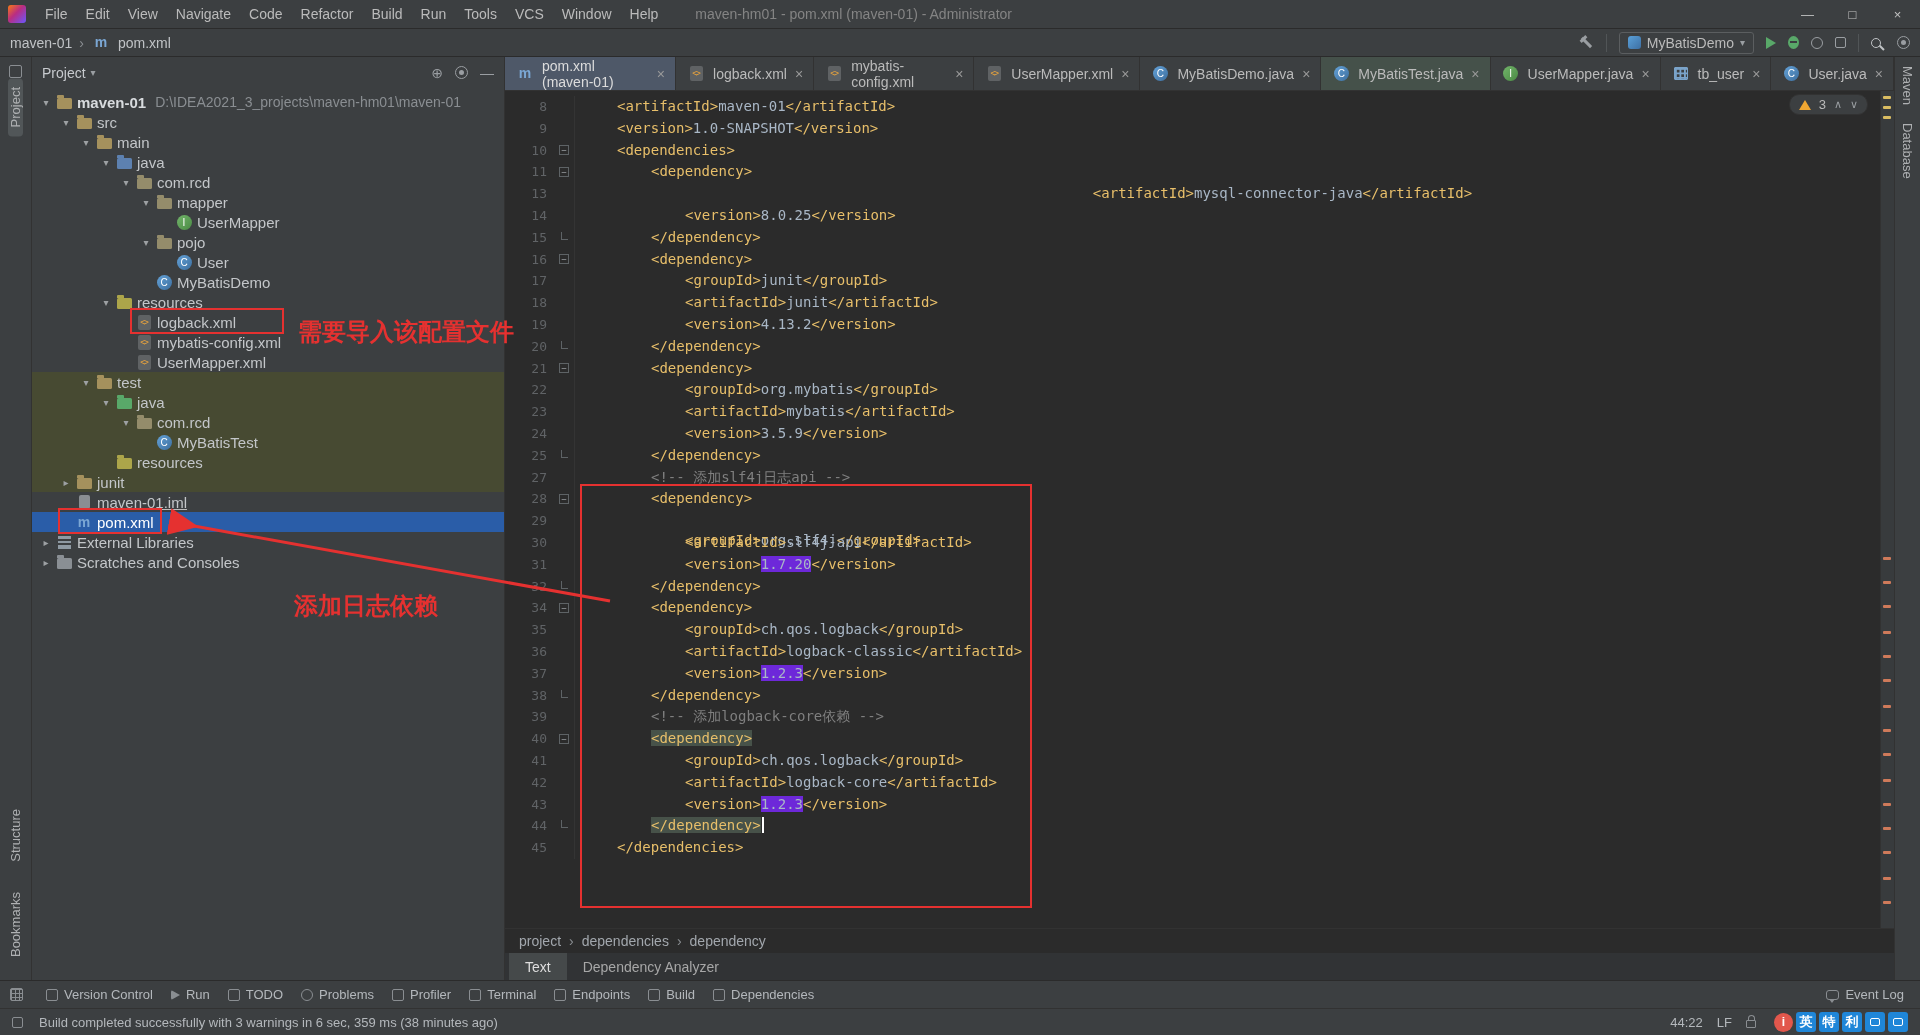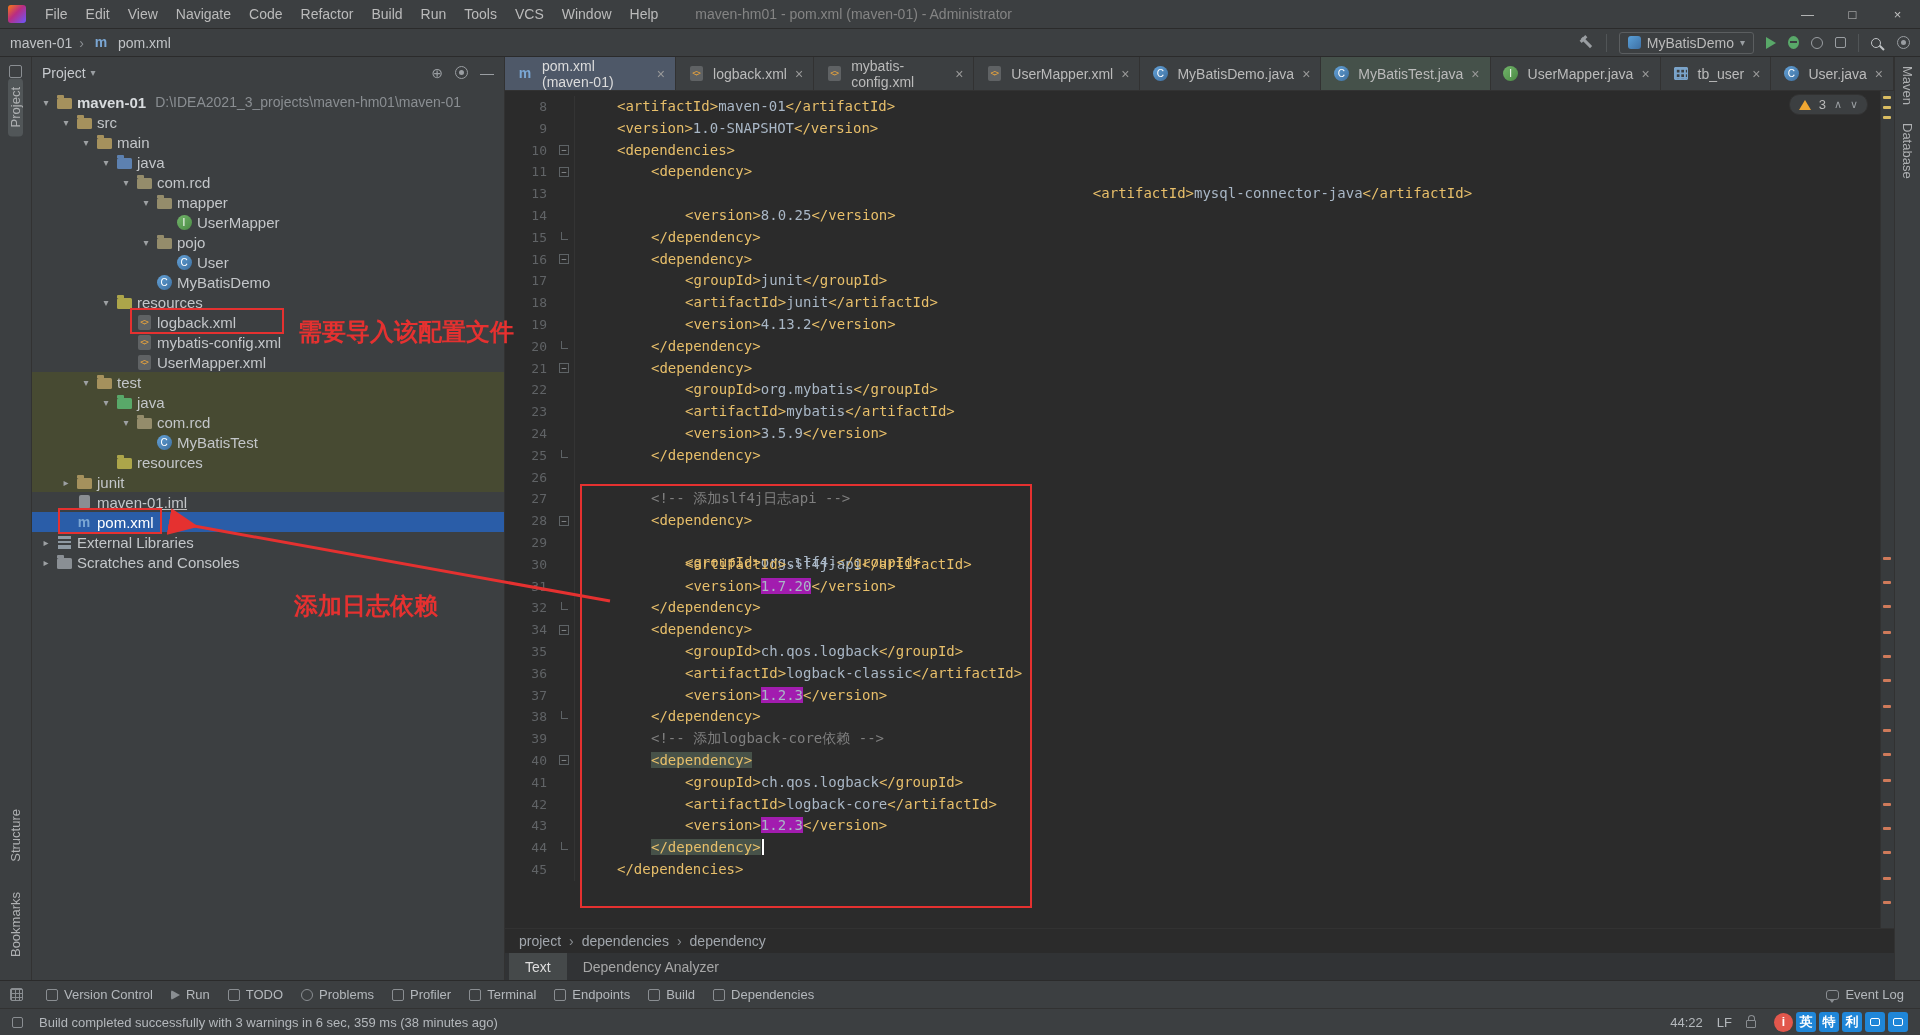--- a/index.html
+++ b/index.html
@@ -93,21 +93,21 @@
   .cl{height:21.8px;line-height:21.8px;display:flex;white-space:pre}
   .ln{width:50px;text-align:right;color:#606366;padding-right:8px;flex:none;font-size:13px}
   .foldc{width:20px;flex:none;position:relative;border-right:1px solid #343434}
   .fo{position:absolute;top:5.5px;left:4px;width:10px;height:10px;border:1px solid #5e6366;background:#2b2b2b;color:#9a9ea2;
       font-size:9px;line-height:8px;text-align:center}
   .fe{position:absolute;top:5px;left:6px;width:7px;height:8px;border-left:1px solid #5e6366;border-bottom:1px solid #5e6366}
   .ct{flex:1}
   .sg-t{color:#e8bf6a}
   .sg-x{color:#a9b7c6}
   .sg-c{color:#7f7f7f}
-  .sg-hv{color:#a9b7c6;background:#a21caf}
+  .sg-hv{color:#a9b7c6;background:#6d28d9}
   .sg-ht{color:#e8bf6a;background:#475249}
   .caret{display:inline-block;width:2px;height:16px;background:#ffffff;vertical-align:-3px;margin-left:1px}
 
   .inspect{position:absolute;top:3px;right:26px;display:flex;align-items:center;gap:8px;background:#3c3f41;
            border:1px solid #323232;border-radius:10px;padding:2px 9px;font-size:13px;color:#bbbbbb}
   .warn-tri{width:0;height:0;border-left:6px solid transparent;border-right:6px solid transparent;border-bottom:10px solid #f0a732;position:relative}
   .chev{color:#9a9ea2;font-size:11px}
 
   .estripe{position:absolute;top:0;right:0;bottom:0;width:14px;background:#383b3d;border-left:1px solid #323232}
   .esm{position:absolute;right:3px;width:8px;height:3px;border-radius:1px}
@@ -491,21 +491,20 @@
             <div class="cl"><span class="ln">16</span><span class="foldc"><span class="fo">−</span></span><span class="ct" style="padding-left: 76px;"><span class="sg-t">&lt;dependency&gt;</span></span></div>
             <div class="cl"><span class="ln">17</span><span class="foldc"></span><span class="ct" style="padding-left: 110px;"><span class="sg-t">&lt;groupId&gt;</span><span class="sg-x">junit</span><span class="sg-t">&lt;/groupId&gt;</span></span></div>
             <div class="cl"><span class="ln">18</span><span class="foldc"></span><span class="ct" style="padding-left: 110px;"><span class="sg-t">&lt;artifactId&gt;</span><span class="sg-x">junit</span><span class="sg-t">&lt;/artifactId&gt;</span></span></div>
             <div class="cl"><span class="ln">19</span><span class="foldc"></span><span class="ct" style="padding-left: 110px;"><span class="sg-t">&lt;version&gt;</span><span class="sg-x">4.13.2</span><span class="sg-t">&lt;/version&gt;</span></span></div>
             <div class="cl"><span class="ln">20</span><span class="foldc"><span class="fe"></span></span><span class="ct" style="padding-left: 76px;"><span class="sg-t">&lt;/dependency&gt;</span></span></div>
             <div class="cl"><span class="ln">21</span><span class="foldc"><span class="fo">−</span></span><span class="ct" style="padding-left: 76px;"><span class="sg-t">&lt;dependency&gt;</span></span></div>
             <div class="cl"><span class="ln">22</span><span class="foldc"></span><span class="ct" style="padding-left: 110px;"><span class="sg-t">&lt;groupId&gt;</span><span class="sg-x">org.mybatis</span><span class="sg-t">&lt;/groupId&gt;</span></span></div>
             <div class="cl"><span class="ln">23</span><span class="foldc"></span><span class="ct" style="padding-left: 110px;"><span class="sg-t">&lt;artifactId&gt;</span><span class="sg-x">mybatis</span><span class="sg-t">&lt;/artifactId&gt;</span></span></div>
             <div class="cl"><span class="ln">24</span><span class="foldc"></span><span class="ct" style="padding-left: 110px;"><span class="sg-t">&lt;version&gt;</span><span class="sg-x">3.5.9</span><span class="sg-t">&lt;/version&gt;</span></span></div>
             <div class="cl"><span class="ln">25</span><span class="foldc"><span class="fe"></span></span><span class="ct" style="padding-left: 76px;"><span class="sg-t">&lt;/dependency&gt;</span></span></div>
-            <div class="cl"><span class="ln">26</span><span class="foldc"></span><span class="ct" style="padding-left: 8px;"></span></div>
             <div class="cl"><span class="ln">27</span><span class="foldc"></span><span class="ct" style="padding-left: 76px;"><span class="sg-c">&lt;!-- 添加slf4j日志api --&gt;</span></span></div>
             <div class="cl"><span class="ln">28</span><span class="foldc"><span class="fo">−</span></span><span class="ct" style="padding-left: 76px;"><span class="sg-t">&lt;dependency&gt;</span></span></div>
             <div class="cl"><span class="ln">29</span><span class="foldc"></span><span class="ct" style="padding-left: 110px; margin-top: 20px;"><span class="sg-t">&lt;groupId&gt;</span><span class="sg-x">org.slf4j</span><span class="sg-t">&lt;/groupId&gt;</span></span></div>
             <div class="cl"><span class="ln">30</span><span class="foldc"></span><span class="ct" style="padding-left: 110px;"><span class="sg-t">&lt;artifactId&gt;</span><span class="sg-x">slf4j-api</span><span class="sg-t">&lt;/artifactId&gt;</span></span></div>
             <div class="cl"><span class="ln">31</span><span class="foldc"></span><span class="ct" style="padding-left: 110px;"><span class="sg-t">&lt;version&gt;</span><span class="sg-hv">1.7.20</span><span class="sg-t">&lt;/version&gt;</span></span></div>
             <div class="cl"><span class="ln">32</span><span class="foldc"><span class="fe"></span></span><span class="ct" style="padding-left: 76px;"><span class="sg-t">&lt;/dependency&gt;</span></span></div>
             <div class="cl"><span class="ln">34</span><span class="foldc"><span class="fo">−</span></span><span class="ct" style="padding-left: 76px;"><span class="sg-t">&lt;dependency&gt;</span></span></div>
             <div class="cl"><span class="ln">35</span><span class="foldc"></span><span class="ct" style="padding-left: 110px;"><span class="sg-t">&lt;groupId&gt;</span><span class="sg-x">ch.qos.logback</span><span class="sg-t">&lt;/groupId&gt;</span></span></div>
             <div class="cl"><span class="ln">36</span><span class="foldc"></span><span class="ct" style="padding-left: 110px;"><span class="sg-t">&lt;artifactId&gt;</span><span class="sg-x">logback-classic</span><span class="sg-t">&lt;/artifactId&gt;</span></span></div>
             <div class="cl"><span class="ln">37</span><span class="foldc"></span><span class="ct" style="padding-left: 110px;"><span class="sg-t">&lt;version&gt;</span><span class="sg-hv">1.2.3</span><span class="sg-t">&lt;/version&gt;</span></span></div>

